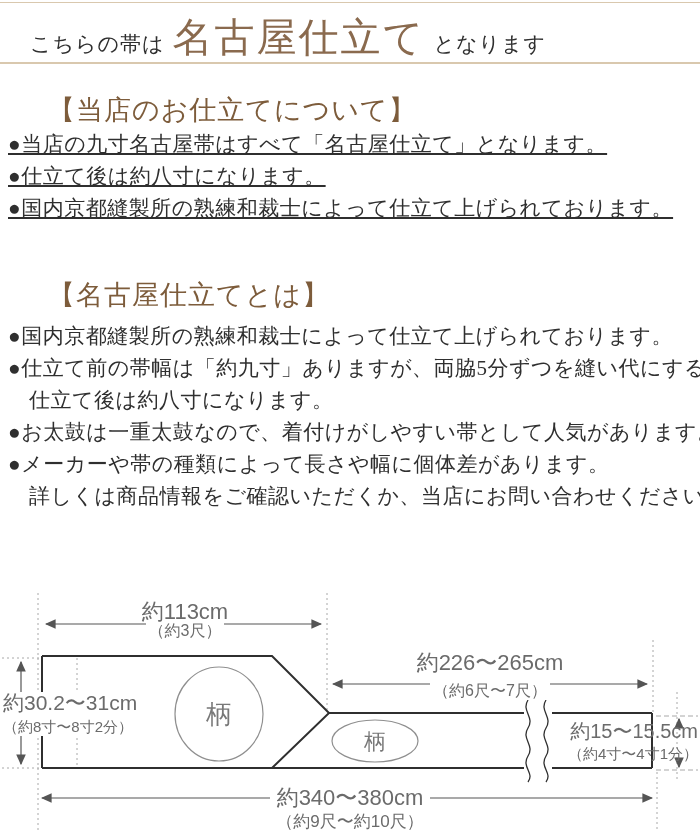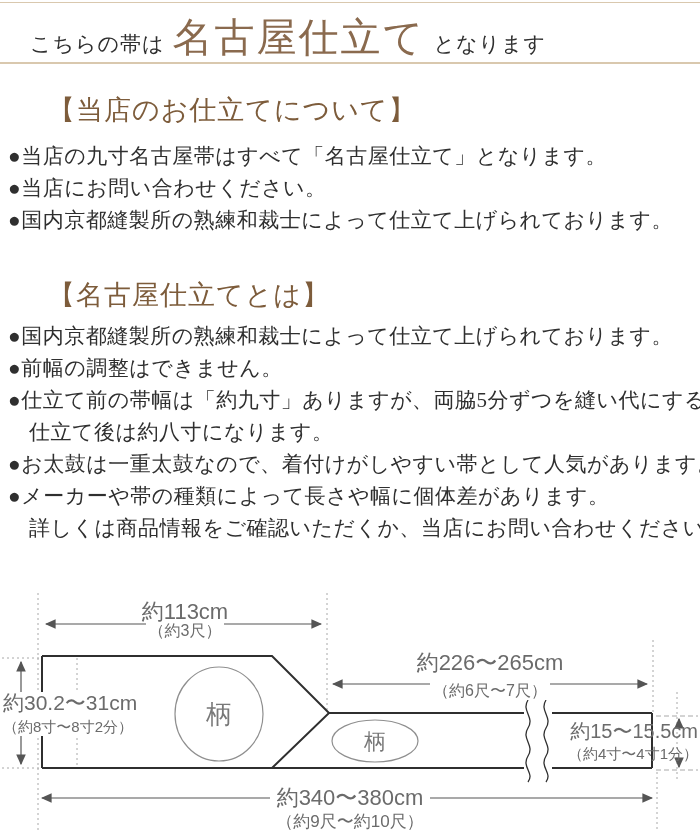--- a/index.html
+++ b/index.html
@@ -8,21 +8,21 @@
   .rule{position:absolute;left:0;width:700px;background:#d9c8ae;}
   .rule-top{top:2px;height:1px;}
   .rule-mid{top:62px;height:2px;}
   .header{position:absolute;top:10px;left:0;width:576px;text-align:center;white-space:nowrap;color:#2f2f2f;}
   .header .pre,.header .suf{font-size:21px;letter-spacing:1px;}
   .header .big{font-size:40px;color:#8a6a4e;letter-spacing:2px;margin:0 8px;}
   .sec-title{position:absolute;left:8px;font-size:27px;color:#7d5c3b;letter-spacing:1px;white-space:nowrap;margin-left:40px;}
   .sec-title.s1{top:92px;}
   .sec-title.s2{top:277px;}
   .blist{position:absolute;left:8px;width:690px;color:#2f2f2f;font-size:21px;line-height:32px;letter-spacing:0.5px;}
-  .blist.l1{top:140px;}
+  .blist.l1{top:128px;text-decoration:underline;}
   .blist.l2{top:320px;}
   .blist .row{white-space:nowrap;}
   .blist .row.indent{padding-left:21px;}
   .diagram{position:absolute;top:588px;left:0;}
   .dim-text{font-family:"Liberation Sans","DejaVu Sans",sans-serif;fill:#6b6b6b;}
   .pattern-text{font-family:"Liberation Sans","DejaVu Sans",sans-serif;fill:#787878;}
 </style>
 </head>
 <body>
 
@@ -34,30 +34,29 @@
     <span class="pre">こちらの帯は</span><span class="big">名古屋仕立て</span><span class="suf">となります</span>
   </div>
 
   <div class="rule rule-mid"></div>
 
   <div class="sec-title s1">【当店のお仕立てについて】</div>
 
   <div class="blist l1">
 
   <div class="row">●当店の九寸名古屋帯はすべて「名古屋仕立て」となります。</div>
-      <div class="row">●当店にお問い合わせください。</div>
+      <div class="row">●仕立て後は約八寸になります。</div>
       <div class="row">●国内京都縫製所の熟練和裁士によって仕立て上げられております。</div>
     </div>
 
   <div class="sec-title s2">【名古屋仕立てとは】</div>
 
   <div class="blist l2">
 
   <div class="row">●国内京都縫製所の熟練和裁士によって仕立て上げられております。</div>
-      <div class="row">●前幅の調整はできません。</div>
       <div class="row">●仕立て前の帯幅は「約九寸」ありますが、両脇5分ずつを縫い代にするため</div>
       <div class="row indent">仕立て後は約八寸になります。</div>
       <div class="row">●お太鼓は一重太鼓なので、着付けがしやすい帯として人気があります。</div>
       <div class="row">●メーカーや帯の種類によって長さや幅に個体差があります。</div>
       <div class="row indent">詳しくは商品情報をご確認いただくか、当店にお問い合わせください。</div>
     </div>
 
   <svg class="diagram" width="700" height="252" viewBox="0 0 700 252">
     <defs>
       <marker id="arrE" markerWidth="9" markerHeight="8" refX="8" refY="4" orient="auto">

